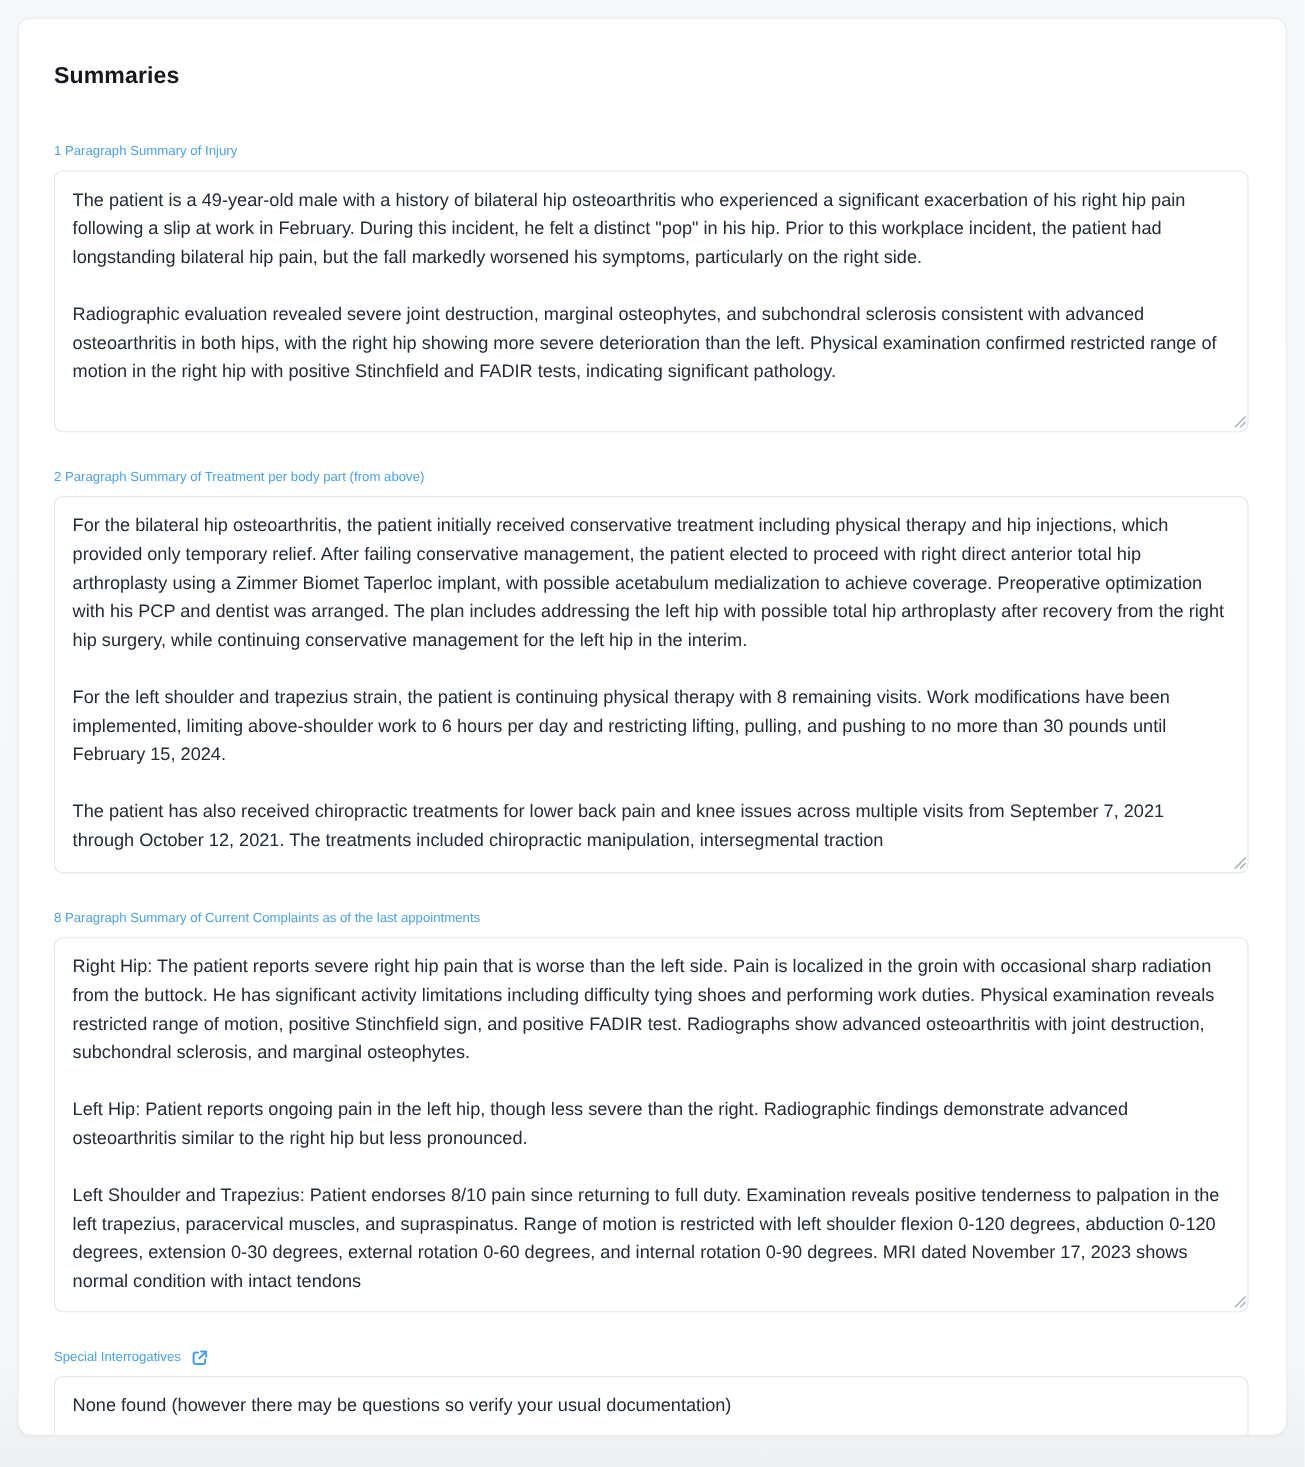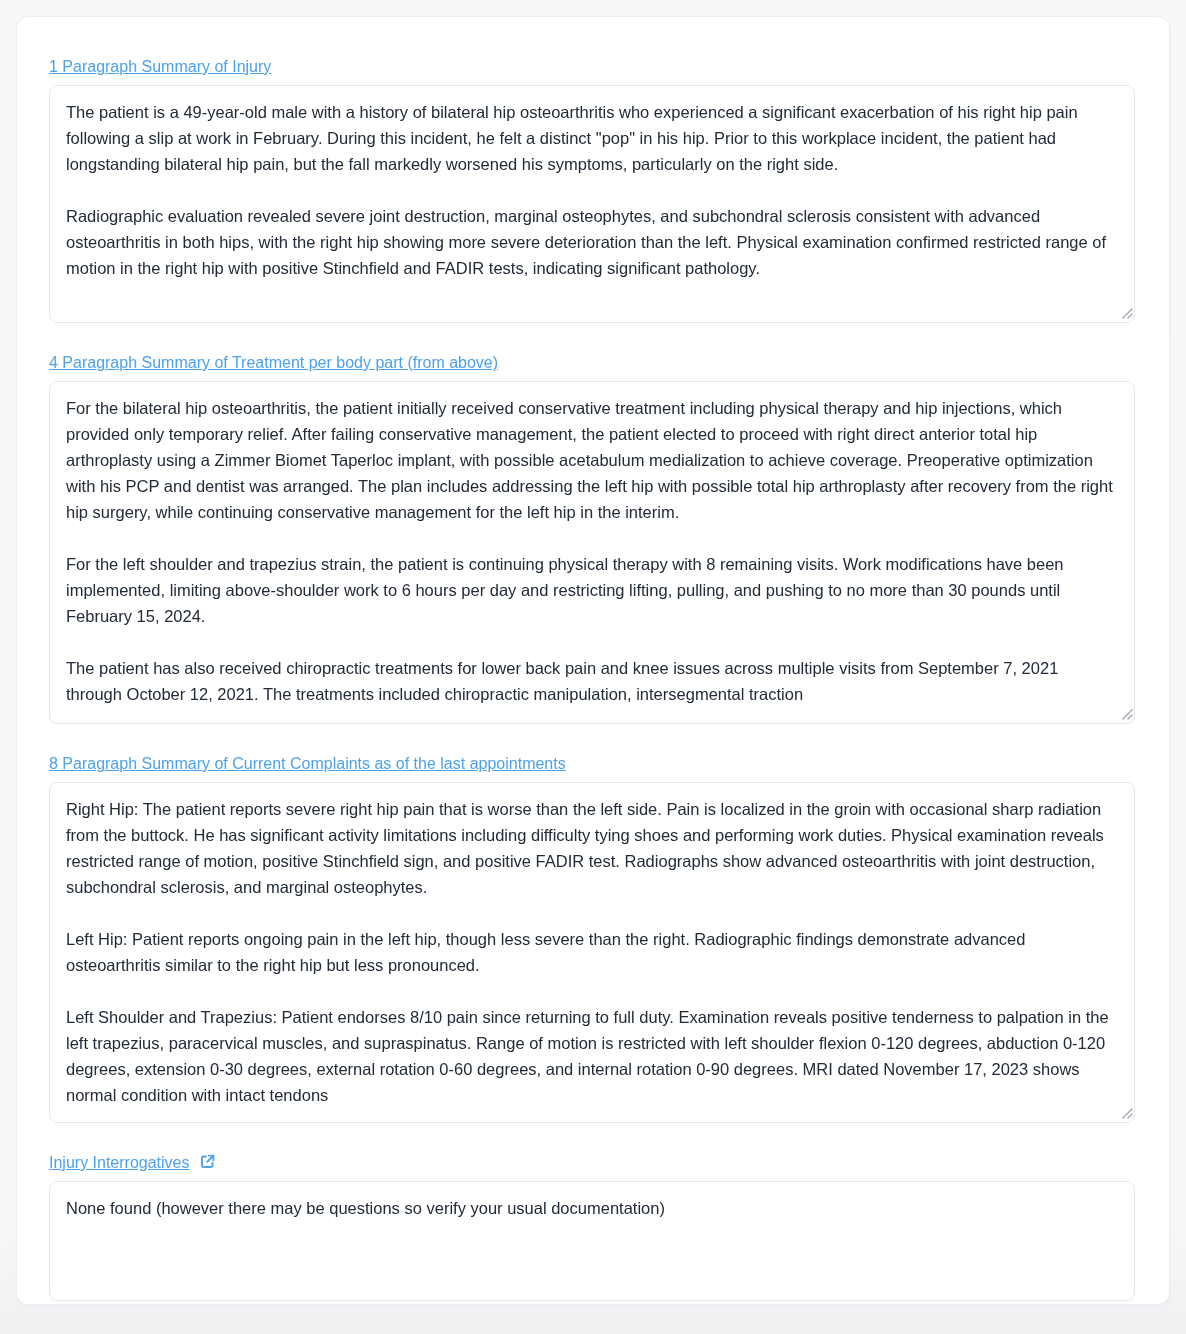--- a/index.html
+++ b/index.html
@@ -20,28 +20,27 @@
     overflow: hidden;
   }
   .page-title {
     font-size: 21px;
     font-weight: 700;
     color: #16181d;
     letter-spacing: .1px;
     margin-bottom: 46px;
   }
   .field-label {
-    font-size: 16px;
+    font-size: 12px;
     line-height: 20px;
     color: #4da1e8;
     margin-bottom: 8px;
     display: flex;
-    align-items: flex-start;
+    align-items: flex-end;
     gap: 9px;
-    text-decoration: underline;
   }
   .ta-wrap { position: relative; margin-bottom: 30px; }
   textarea.summary {
     display: block;
     width: 1086px;
     border: 1px solid #e3e6ea;
     border-radius: 8px;
     background: #ffffff;
     padding: 13px 16px;
     font-family: "Liberation Sans", "DejaVu Sans", sans-serif;
@@ -67,36 +66,37 @@
   .ext-icon path, .ext-icon polyline, .ext-icon line {
     fill: none; stroke: #4da1e8; stroke-width: 1.9;
     stroke-linecap: round; stroke-linejoin: round;
   }
 </style>
 </head>
 <body>
 
 <div class="card">
 
+  <h1 class="page-title">Summaries</h1>
 
   <div class="field-label">
     <span>1 Paragraph Summary of Injury</span>
   </div>
   <div class="ta-wrap">
     <textarea class="summary h-238" spellcheck="false" style="">The patient is a 49-year-old male with a history of bilateral hip osteoarthritis who experienced a significant exacerbation of his right hip pain following a slip at work in February. During this incident, he felt a distinct "pop" in his hip. Prior to this workplace incident, the patient had longstanding bilateral hip pain, but the fall markedly worsened his symptoms, particularly on the right side.
 
 Radiographic evaluation revealed severe joint destruction, marginal osteophytes, and subchondral sclerosis consistent with advanced osteoarthritis in both hips, with the right hip showing more severe deterioration than the left. Physical examination confirmed restricted range of motion in the right hip with positive Stinchfield and FADIR tests, indicating significant pathology.</textarea>
     <svg class="grip" viewBox="0 0 14 14">
         <line x1="12.5" y1="2.5" x2="2.5" y2="12.5"></line>
         <line x1="12.5" y1="7.5" x2="7.5" y2="12.5"></line>
       </svg>
   </div>
 
   <div class="field-label">
-    <span>4 Paragraph Summary of Treatment per body part (from above)</span>
+    <span>2 Paragraph Summary of Treatment per body part (from above)</span>
   </div>
   <div class="ta-wrap">
     <textarea class="summary h-343" spellcheck="false" style="">For the bilateral hip osteoarthritis, the patient initially received conservative treatment including physical therapy and hip injections, which provided only temporary relief. After failing conservative management, the patient elected to proceed with right direct anterior total hip arthroplasty using a Zimmer Biomet Taperloc implant, with possible acetabulum medialization to achieve coverage. Preoperative optimization with his PCP and dentist was arranged. The plan includes addressing the left hip with possible total hip arthroplasty after recovery from the right hip surgery, while continuing conservative management for the left hip in the interim.
 
 For the left shoulder and trapezius strain, the patient is continuing physical therapy with 8 remaining visits. Work modifications have been implemented, limiting above-shoulder work to 6 hours per day and restricting lifting, pulling, and pushing to no more than 30 pounds until February 15, 2024.
 
 The patient has also received chiropractic treatments for lower back pain and knee issues across multiple visits from September 7, 2021 through October 12, 2021. The treatments included chiropractic manipulation, intersegmental traction</textarea>
     <svg class="grip" viewBox="0 0 14 14">
         <line x1="12.5" y1="2.5" x2="2.5" y2="12.5"></line>
         <line x1="12.5" y1="7.5" x2="7.5" y2="12.5"></line>
@@ -112,21 +112,21 @@
 Left Hip: Patient reports ongoing pain in the left hip, though less severe than the right. Radiographic findings demonstrate advanced osteoarthritis similar to the right hip but less pronounced.
 
 Left Shoulder and Trapezius: Patient endorses 8/10 pain since returning to full duty. Examination reveals positive tenderness to palpation in the left trapezius, paracervical muscles, and supraspinatus. Range of motion is restricted with left shoulder flexion 0-120 degrees, abduction 0-120 degrees, extension 0-30 degrees, external rotation 0-60 degrees, and internal rotation 0-90 degrees. MRI dated November 17, 2023 shows normal condition with intact tendons</textarea>
     <svg class="grip" viewBox="0 0 14 14">
         <line x1="12.5" y1="2.5" x2="2.5" y2="12.5"></line>
         <line x1="12.5" y1="7.5" x2="7.5" y2="12.5"></line>
       </svg>
   </div>
 
   <div class="field-label">
-    <span>Injury Interrogatives</span>
+    <span>Special Interrogatives</span>
     <svg class="ext-icon" viewBox="0 0 17 17">
       <path d="M7 3.5 H4.8 C3.8 3.5 3 4.3 3 5.3 v6.9 c0 1 .8 1.8 1.8 1.8 h6.9 c1 0 1.8-.8 1.8-1.8 V10"></path>
       <polyline points="9.8,2.6 14.4,2.6 14.4,7.2"></polyline>
       <line x1="14" y1="3" x2="8.2" y2="8.8"></line>
     </svg>
   </div>
   <div class="ta-wrap">
     <textarea class="summary h-120" spellcheck="false" style="">None found (however there may be questions so verify your usual documentation)</textarea>
 
   </div>

